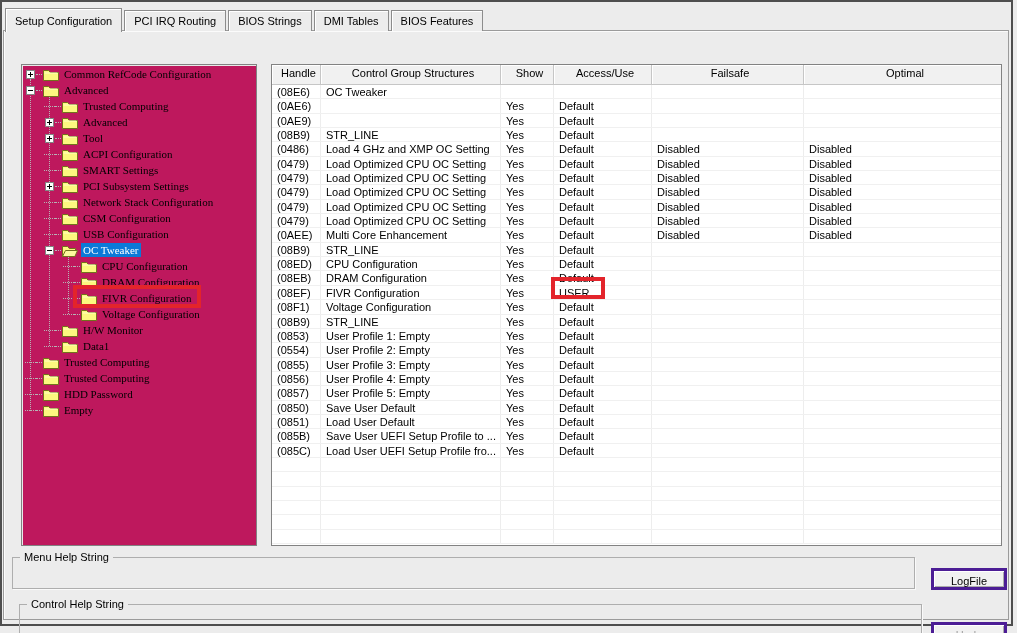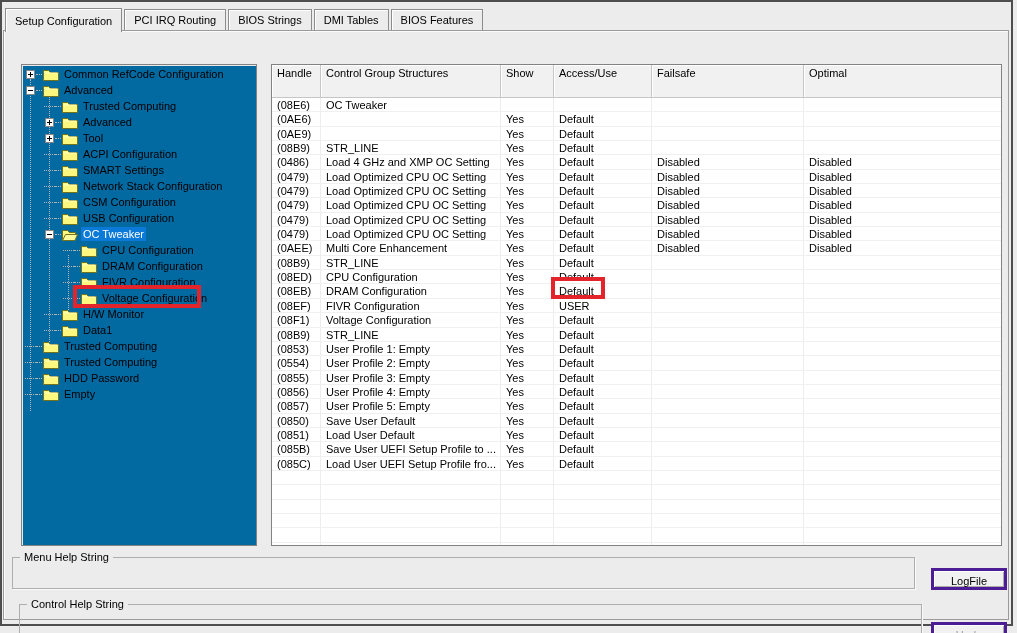--- a/index.html
+++ b/index.html
@@ -7,57 +7,57 @@
   body {
     width:1017px; height:633px; position:relative; overflow:hidden;
     background:#ececec; color:#000;
     font-family:"Liberation Sans", sans-serif; font-size:11px;
   }
   .window-frame {
     position:absolute; left:0; top:0; width:1013px; height:626px;
     border:2px solid #4e4e4e; background:#ececec;
   }
   
-  .tab-strip { position:absolute; left:5px; top:7px; height:24px; display:flex; align-items:center; gap:2px; z-index:3; }
+  .tab-strip { position:absolute; left:5px; top:7px; height:24px; display:flex; align-items:flex-end; gap:2px; z-index:3; }
   .tab {
     height:21px; padding:4px 9px 0; background:#ececec;
     border:1px solid #8c8c8c; border-bottom:none;
     box-shadow: inset 1px 1px 0 #ffffff; white-space:nowrap; cursor:default;
   }
   .tab.active { height:24px; padding-top:6px; margin-bottom:-1px; z-index:4; position:relative; }
   
   .tab-page {
     position:absolute; left:3px; top:30px; width:1006px; height:590px;
     border:1px solid #9b9b9b; background:#ececec;
     box-shadow: inset 1px 1px 0 #fbfbfb;
   }
   
   .tree-panel {
     position:absolute; left:17px; top:33px; width:236px; height:482px;
-    background:#0369a1; border:1px solid #828282;
+    background:#be185d; border:1px solid #828282;
     box-shadow: inset 1px 1px 0 #e9e9e9;
-    overflow:hidden; padding-top:1px;
+    overflow:hidden; padding-top:1px;font-family:Liberation Serif, serif;
   }
   .tree-row { height:16px; display:flex; align-items:center; white-space:nowrap; position:relative; z-index:1; }
   .exp-slot { width:11px; height:16px; flex:none; display:flex; align-items:center; justify-content:center; }
   .expander { width:9px; height:9px; border:1px solid #848484; background:#fff; position:relative; flex:none; }
   .expander::before { content:""; position:absolute; left:1px; right:1px; top:3px; border-top:1px solid #000; }
   .expander.plus::after { content:""; position:absolute; top:1px; bottom:1px; left:3px; border-left:1px solid #000; }
   .stub { width:11px; height:0; border-top:1px dotted #b5b5b5; flex:none; }
   .gap-stub { width:6px; height:0; border-top:1px dotted #b5b5b5; flex:none; }
   .folder { flex:none; margin:0 3px 0 1px; display:block; }
   .tree-label { padding:1px 2px; line-height:12px; }
   .tree-label.selected { background:#0b79d8; color:#fff; }
   .guide { position:absolute; width:0; border-left:1px dotted #b5b5b5; z-index:0; }
   
   .table-panel {
     position:absolute; left:267px; top:33px; width:731px; height:482px;
     background:#fff; border:1px solid #828282; overflow:hidden;
   }
-  .thead { display:flex; height:33px; }
+  .thead { display:flex; height:20px;text-align:center; }
   .th {
     background:#f1f1f1; border-right:1px solid #c6c6c6; border-bottom:1px solid #c6c6c6;
     box-shadow: inset 1px 1px 0 #ffffff;
     padding:2px 0 0 5px; white-space:nowrap; overflow:hidden; flex:none;
   }
   .tr { display:flex; height:14.35px; border-bottom:1px solid #f0f0f0; }
   .td { padding:1px 0 0 5px; border-right:1px solid #ededed; white-space:nowrap; overflow:hidden; line-height:12px; flex:none; }
   .c1 { width:49px; } .c2 { width:180px; } .c3 { width:53px; } .c4 { width:98px; } .c5 { width:152px; }
   .c6 { width:auto; flex:1 1 auto; border-right:none; }
   
@@ -171,20 +171,31 @@
           </span>
           <span class="gap-stub"></span>
           <svg class="folder" width="16" height="13" viewBox="0 0 16 13">
             <path d="M0.5 12.5 v-10 h5.2 l1.6 2 h8.2 v8 z" fill="#fcf87f" stroke="#72721c"></path>
             <path d="M1.5 5 h13" stroke="#ffffc8" fill="none"></path>
           </svg>
           <span class="tree-label">SMART Settings</span>
         </div>
         <div class="tree-row" style="padding-left: 22px;">
           <span class="exp-slot">
+            <span class="expander plus"></span>
+          </span>
+          <span class="gap-stub"></span>
+          <svg class="folder" width="16" height="13" viewBox="0 0 16 13">
+            <path d="M0.5 12.5 v-10 h5.2 l1.6 2 h8.2 v8 z" fill="#fcf87f" stroke="#72721c"></path>
+            <path d="M1.5 5 h13" stroke="#ffffc8" fill="none"></path>
+          </svg>
+          <span class="tree-label">PCI Subsystem Settings</span>
+        </div>
+        <div class="tree-row" style="padding-left: 22px;">
+          <span class="exp-slot">
             <span class="stub"></span>
           </span>
           <span class="gap-stub"></span>
           <svg class="folder" width="16" height="13" viewBox="0 0 16 13">
             <path d="M0.5 12.5 v-10 h5.2 l1.6 2 h8.2 v8 z" fill="#fcf87f" stroke="#72721c"></path>
             <path d="M1.5 5 h13" stroke="#ffffc8" fill="none"></path>
           </svg>
           <span class="tree-label">Network Stack Configuration</span>
         </div>
         <div class="tree-row" style="padding-left: 22px;">

